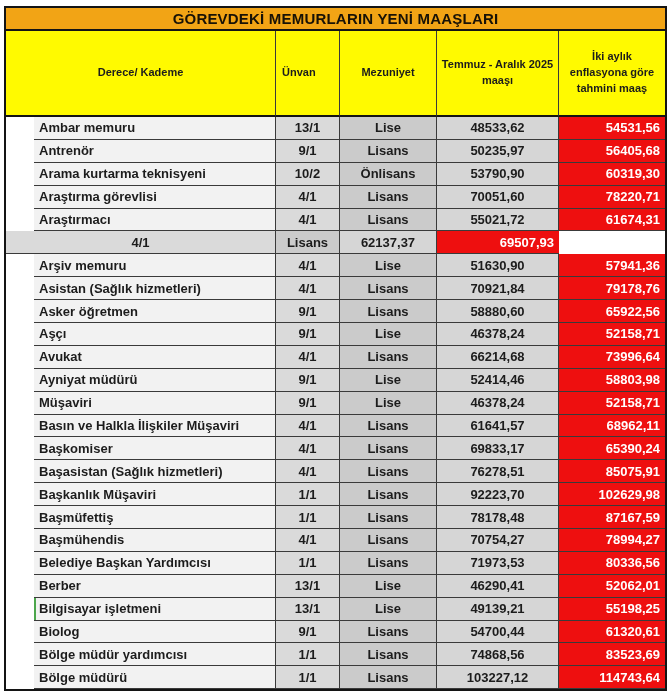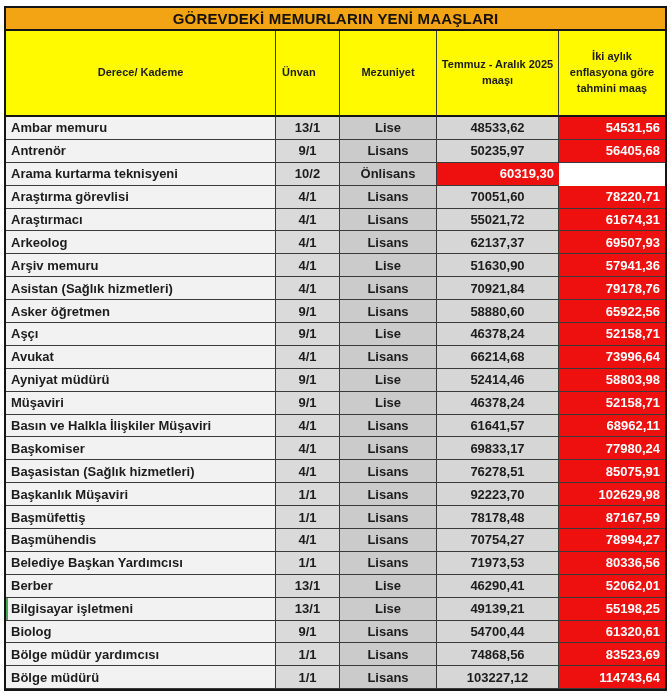--- a/index.html
+++ b/index.html
@@ -71,20 +71,21 @@
     padding-left: 6px;
   }
   .header-row .h-derece,
   .header-row .h-tahmini { padding: 0 4px; }
   
   .body .cell { height: 22.9px; font-size: 13px; }
   .c-unvan {
     background: var(--unvan-bg);
     padding-left: 5px;
     justify-content: flex-start;
+    margin-left: 28px;
   }
   .c-derece  { background: var(--derece-bg);  justify-content: center; font-size: 12.5px; }
   .c-mez     { background: var(--mez-bg);     justify-content: center; font-size: 12.5px; }
   .c-maas    { background: var(--maas-bg);    justify-content: center; }
   .c-red {
     background: var(--red-bg);
     color: var(--red-text);
     justify-content: flex-end;
     padding-right: 5px;
     font-size: 13.5px;
@@ -119,38 +120,38 @@
           <div class="cell c-unvan">Antrenör</div>
           <div class="cell c-derece">9/1</div>
           <div class="cell c-mez">Lisans</div>
           <div class="cell c-maas">50235,97</div>
           <div class="cell c-red">56405,68</div>
         </div>
         <div class="row">
           <div class="cell c-unvan">Arama kurtarma teknisyeni</div>
           <div class="cell c-derece">10/2</div>
           <div class="cell c-mez">Önlisans</div>
+          <div class="cell c-maas">53790,90</div>
           <div class="cell c-red">60319,30</div>
         </div>
         <div class="row">
           <div class="cell c-unvan">Araştırma görevlisi</div>
           <div class="cell c-derece">4/1</div>
           <div class="cell c-mez">Lisans</div>
           <div class="cell c-maas">70051,60</div>
           <div class="cell c-red">78220,71</div>
         </div>
         <div class="row">
           <div class="cell c-unvan">Araştırmacı</div>
           <div class="cell c-derece">4/1</div>
           <div class="cell c-mez">Lisans</div>
           <div class="cell c-maas">55021,72</div>
           <div class="cell c-red">61674,31</div>
         </div>
         <div class="row">
-          <div class="cell c-unvan">Arkeolog</div>
           <div class="cell c-derece">4/1</div>
           <div class="cell c-mez">Lisans</div>
           <div class="cell c-maas">62137,37</div>
           <div class="cell c-red">69507,93</div>
         </div>
         <div class="row">
           <div class="cell c-unvan">Arşiv memuru</div>
           <div class="cell c-derece">4/1</div>
           <div class="cell c-mez">Lise</div>
           <div class="cell c-maas">51630,90</div>
@@ -203,21 +204,21 @@
           <div class="cell c-derece">4/1</div>
           <div class="cell c-mez">Lisans</div>
           <div class="cell c-maas">61641,57</div>
           <div class="cell c-red">68962,11</div>
         </div>
         <div class="row">
           <div class="cell c-unvan">Başkomiser</div>
           <div class="cell c-derece">4/1</div>
           <div class="cell c-mez">Lisans</div>
           <div class="cell c-maas">69833,17</div>
-          <div class="cell c-red">77980,24</div>
+          <div class="cell c-red">65390,24</div>
         </div>
         <div class="row">
           <div class="cell c-unvan">Başasistan (Sağlık hizmetleri)</div>
           <div class="cell c-derece">4/1</div>
           <div class="cell c-mez">Lisans</div>
           <div class="cell c-maas">76278,51</div>
           <div class="cell c-red">85075,91</div>
         </div>
         <div class="row">
           <div class="cell c-unvan">Başkanlık Müşaviri</div>

